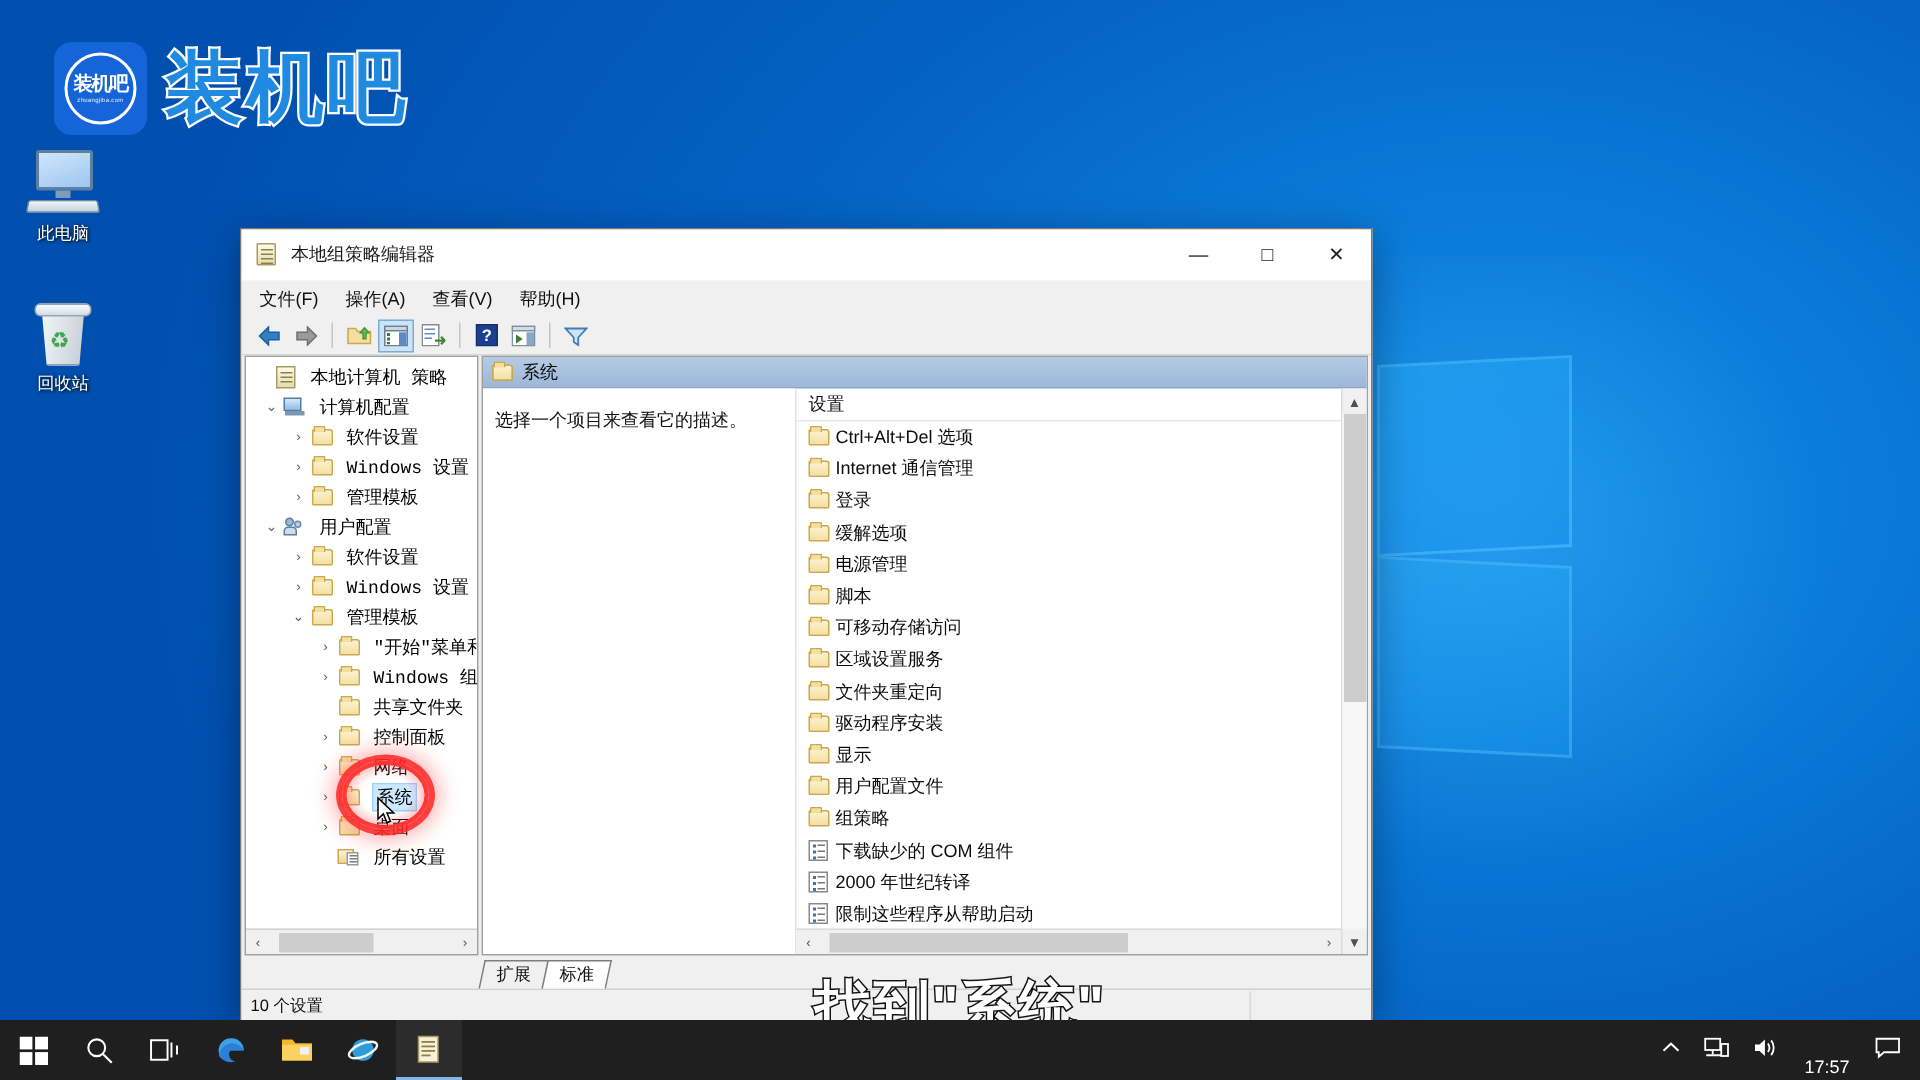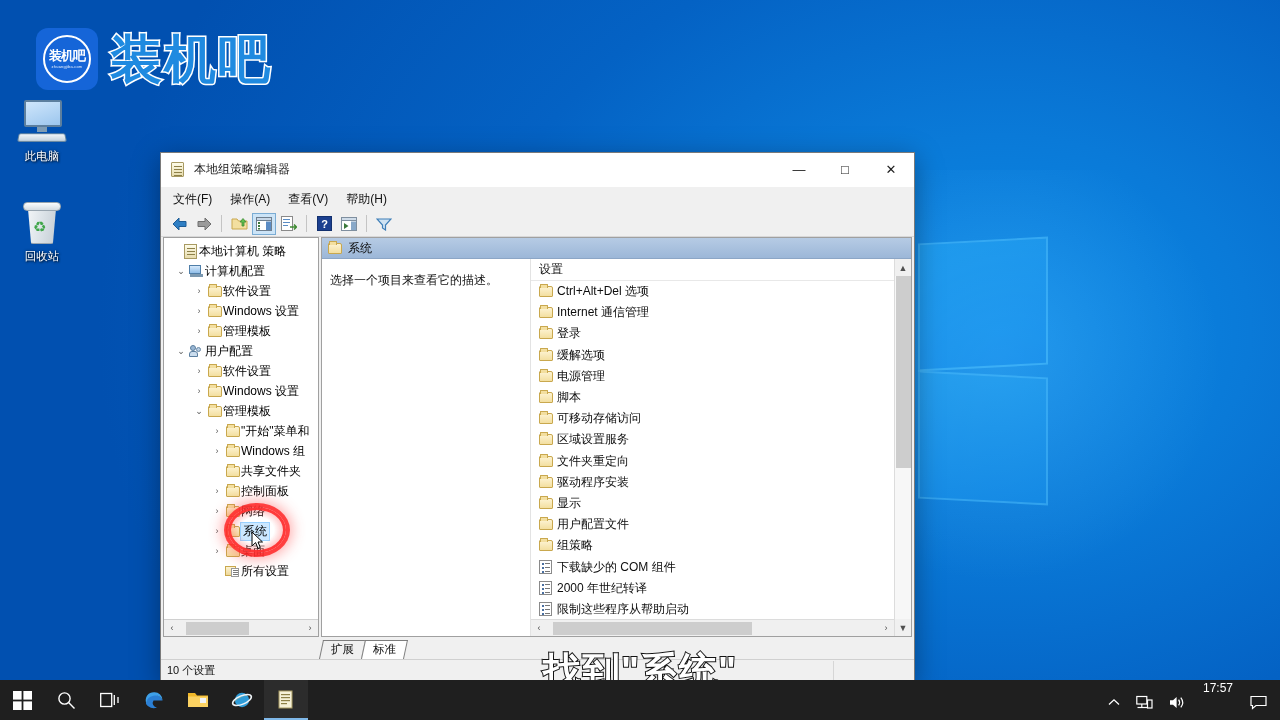--- a/index.html
+++ b/index.html
@@ -132,21 +132,21 @@
   .all-ico .f { position:absolute; left:0; top:1px; width:11px; height:10px;
     background:linear-gradient(#fdf3d2,#eed89a); border:1px solid #c9a84e; }
   .all-ico .l { position:absolute; left:6px; top:3px; width:8px; height:9px;
     background:#fff; border:1px solid #9a9a9a; }
   .all-ico .l::before { content:""; position:absolute; left:1px; top:1px; width:5px; height:1px;
     background:#7b7b7b; box-shadow:0 2px 0 #7b7b7b, 0 4px 0 #7b7b7b; }
   .root-ico { width:13px; height:15px; background:linear-gradient(#fdfbe8,#e7dcae);
     border:1px solid #a89a62; position:relative; }
   .root-ico::before { content:""; position:absolute; left:2px; top:3px; width:8px; height:1px;
     background:#8d8048; box-shadow:0 3px 0 #8d8048, 0 6px 0 #8d8048; }
-  .tlabel { margin-left:0; }
+  .tlabel { margin-left:8px;font-family:Liberation Mono, monospace; }
   .tnode.selected .tlabel { background:#cce8ff; outline:1px solid #99d1ff; padding:0 2px; }
 
   #tree-hscroll { height:17px; background:#f0f0f0; border-top:1px solid #d0d0d0;
     display:flex; align-items:center; flex:0 0 auto; }
   .hsb-arrow { width:16px; height:15px; display:flex; align-items:center; justify-content:center;
     font-size:9px; color:#505050; }
   .hsb-track { flex:1 1 auto; height:15px; background:#f0f0f0; position:relative; }
   .hsb-thumb { position:absolute; left:6px; top:1px; width:52%; height:13px; background:#cdcdcd; }
 
   
@@ -208,21 +208,21 @@
   
   #subtitle { position:absolute; left:0; right:0; top:646px; text-align:center;
     font-size:38px; font-weight:bold; color:#ffffff; letter-spacing:1px;
     -webkit-text-stroke: 2px #141414; paint-order: stroke fill; }
 
   
   #taskbar { position:absolute; left:0; bottom:0; width:1280px; height:40px;
     background:#1f1f1f; display:flex; align-items:center; }
   .tb-item { width:44px; height:40px; display:flex; align-items:center; justify-content:center; }
   .tb-item.running { background:#2c2c2c; border-bottom:2px solid #7fb8e8; }
-  #tray { margin-left:auto; display:flex; align-items:flex-start; height:36px; padding-right:6px; gap:2px; }
+  #tray { margin-left:auto; display:flex; align-items:flex-end; height:36px; padding-right:6px; gap:2px; }
   .tray-item { height:40px; display:flex; align-items:center; justify-content:center;
     color:#fff; font-size:11.5px; padding:0 7px; }
   #clock { color:#fff; font-size:12px; padding:0 8px; text-align:center; line-height:1.1; }
 </style>
 </head>
 <body>
 
 <div id="desktop">
 
   <div id="wlglow"></div>

